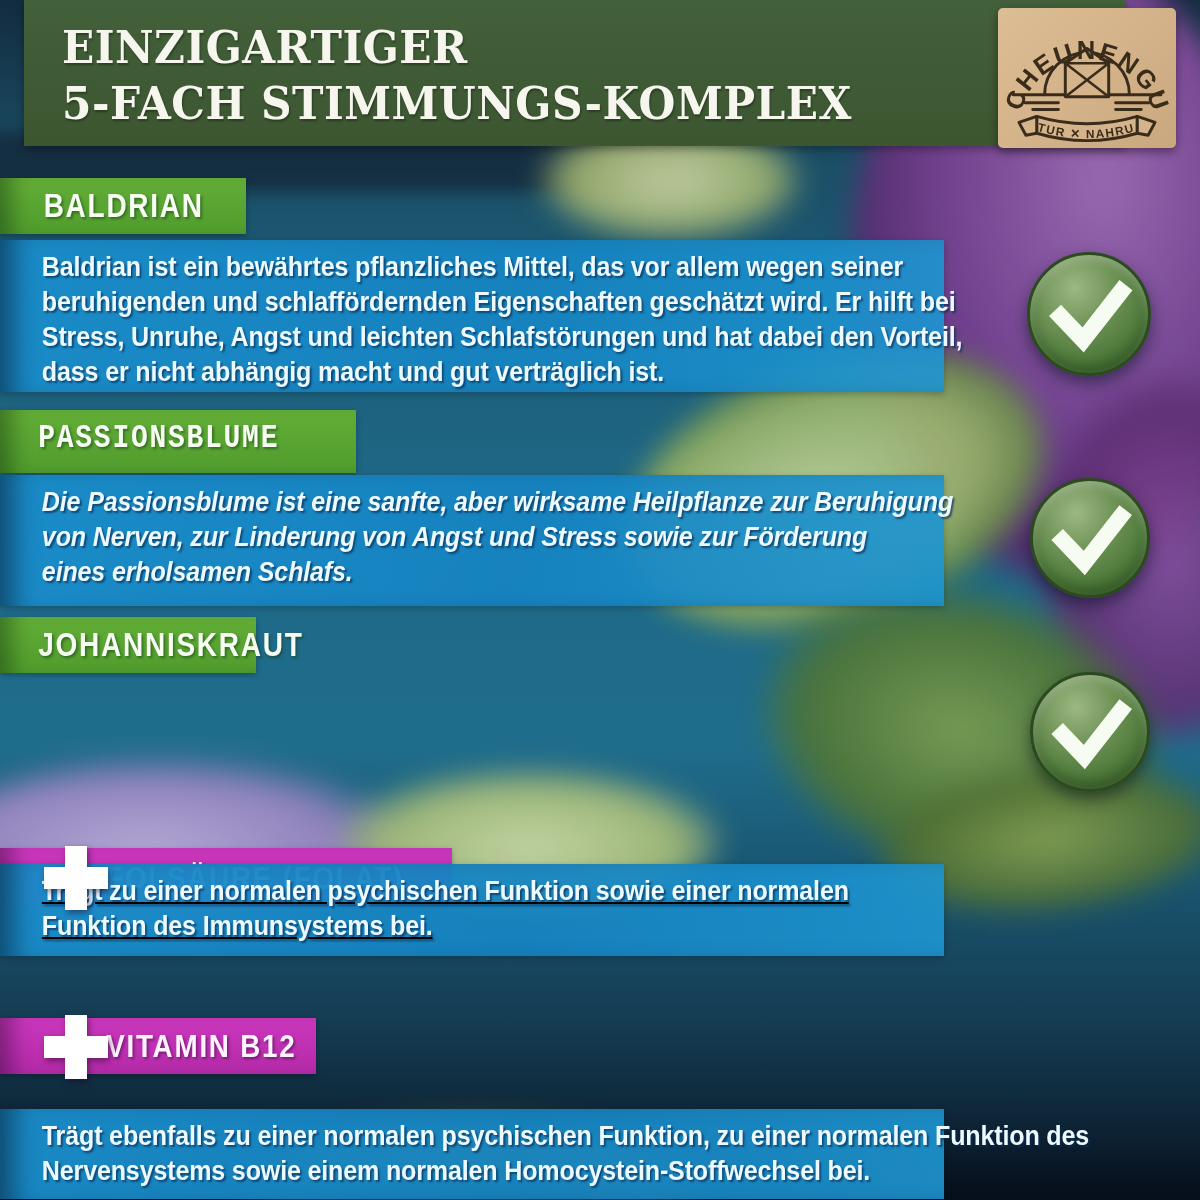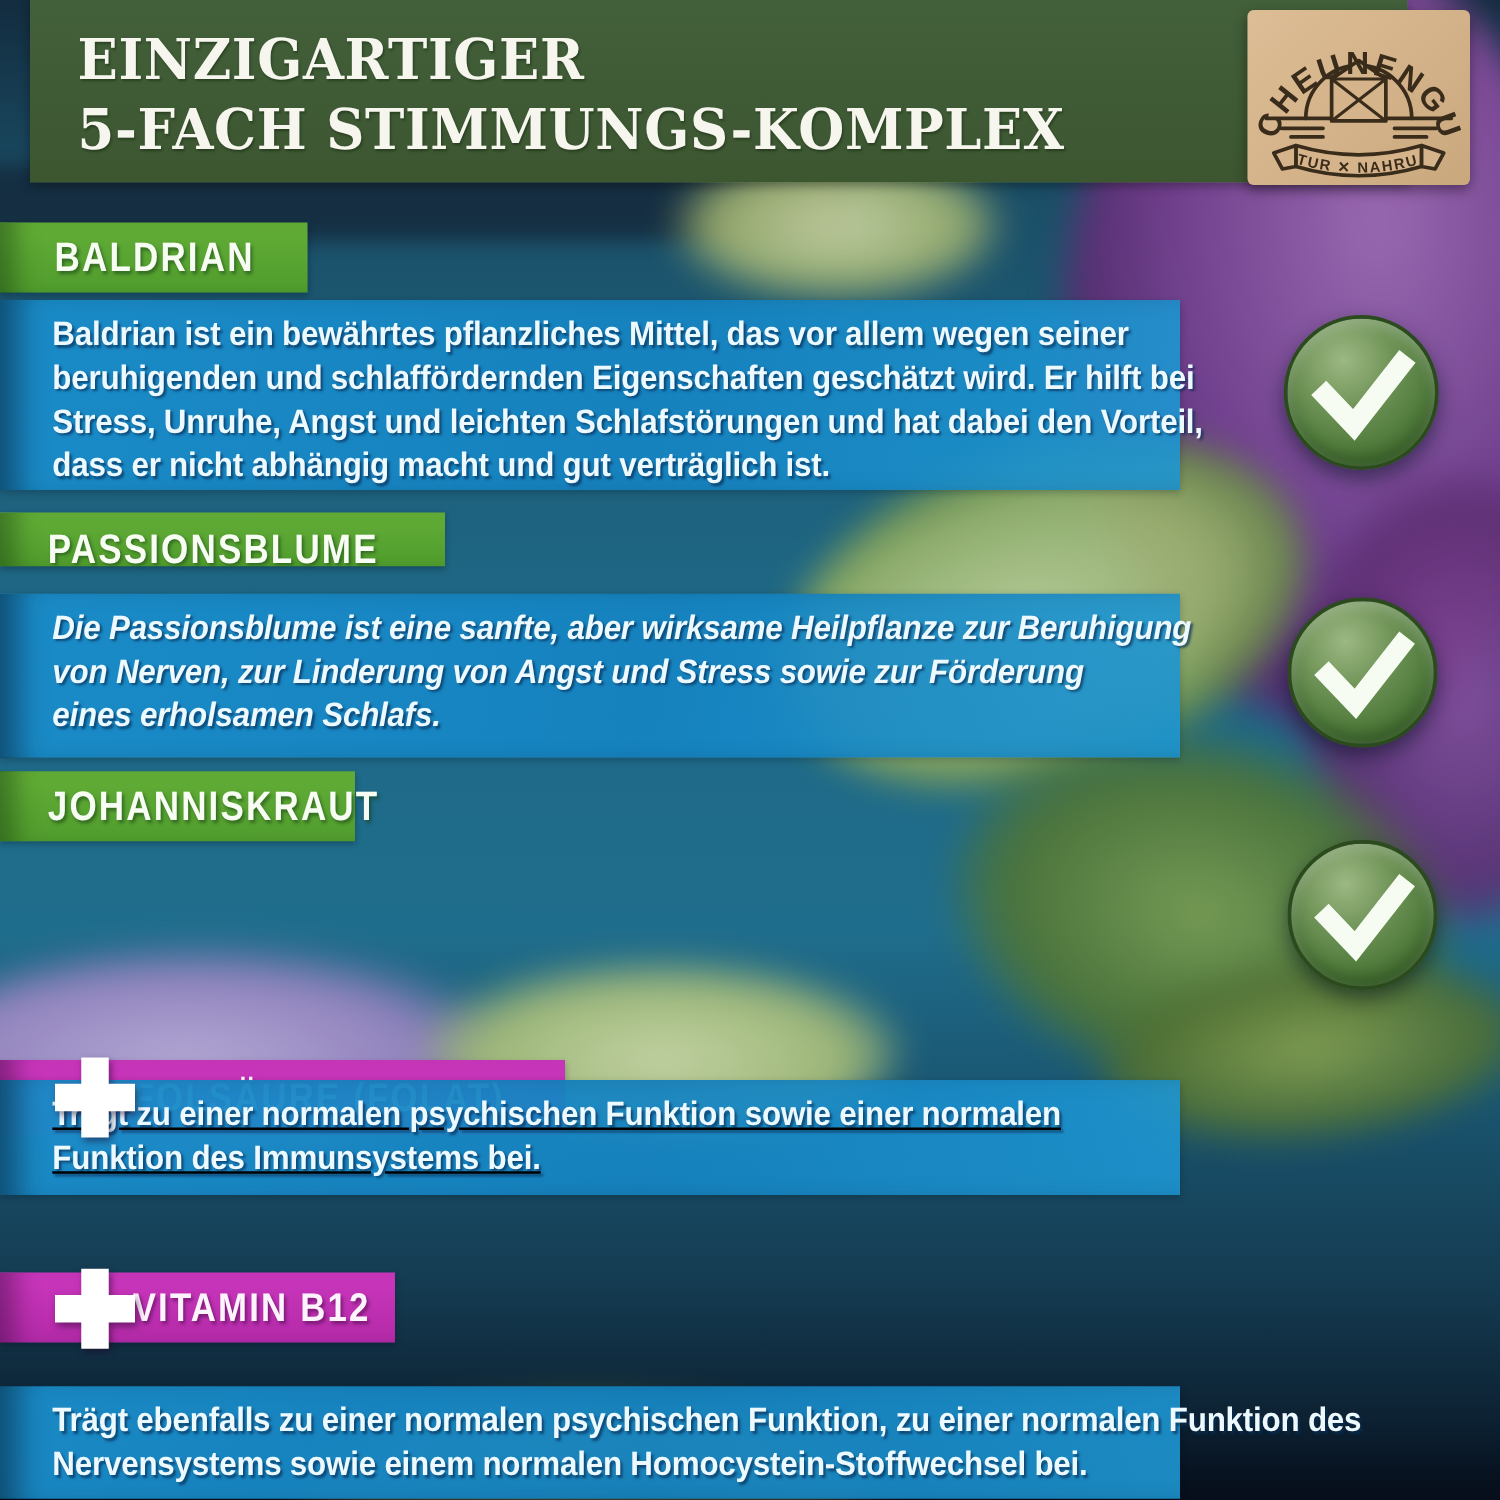--- a/index.html
+++ b/index.html
@@ -144,35 +144,35 @@
 beruhigenden und schlaffördernden Eigenschaften geschätzt wird. Er hilft bei
 Stress, Unruhe, Angst und leichten Schlafstörungen und hat dabei den Vorteil,
 dass er nicht abhängig macht und gut verträglich ist.</span>
   </div>
   <div class="check-badge" style="left:1027px;top:252px;width:118px;height:118px;">
     <svg viewBox="0 0 100 100">
         <path d="M 26,52 L 45,72 L 77,31" fill="none" stroke="#f6fcf2" stroke-width="14" stroke-linecap="square"></path>
       </svg>
   </div>
 
-  <div class="band band-label" style="top:410px;height:43px;width:356px;line-height:57px;">
+  <div class="band band-label" style="top:410px;height:63px;width:356px;line-height:57px;font-family:Liberation Mono, monospace;">
     <span class="label-text">PASSIONSBLUME</span>
   </div>
   <div class="band band-blue" style="top:475px;height:131px;font-style:italic;">
     <span class="para">Die Passionsblume ist eine sanfte, aber wirksame Heilpflanze zur Beruhigung
 von Nerven, zur Linderung von Angst und Stress sowie zur Förderung
 eines erholsamen Schlafs.</span>
   </div>
   <div class="check-badge" style="left:1030px;top:478px;width:114px;height:114px;">
     <svg viewBox="0 0 100 100">
         <path d="M 26,52 L 45,72 L 77,31" fill="none" stroke="#f6fcf2" stroke-width="14" stroke-linecap="square"></path>
       </svg>
   </div>
 
-  <div class="band band-label" style="top:617px;height:56px;width:284px;line-height:56px;">
+  <div class="band band-label" style="top:617px;height:56px;width:256px;line-height:56px;">
     <span class="label-text">JOHANNISKRAUT</span>
   </div>
   <div class="check-badge" style="left:1030px;top:672px;width:114px;height:114px;">
     <svg viewBox="0 0 100 100">
         <path d="M 26,52 L 45,72 L 77,31" fill="none" stroke="#f6fcf2" stroke-width="14" stroke-linecap="square"></path>
       </svg>
   </div>
 
   <div class="band band-pink" style="top:848px;height:60px;width:452px;line-height:60px;">
     <span class="pink-text">FOLSÄURE (FOLAT)</span>

